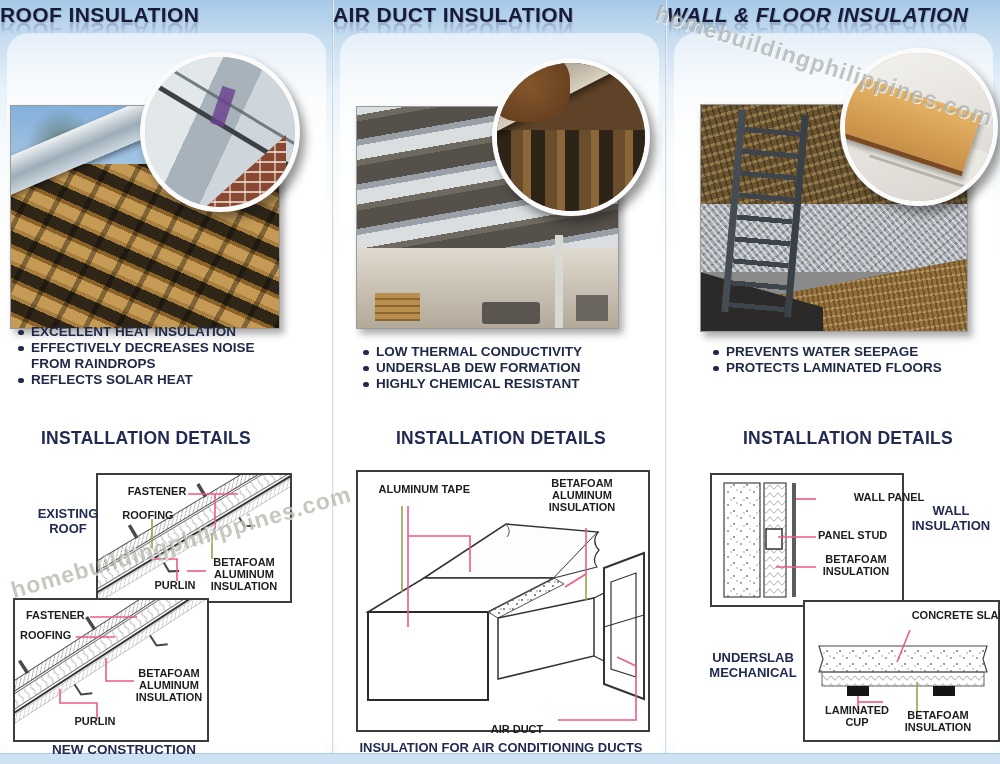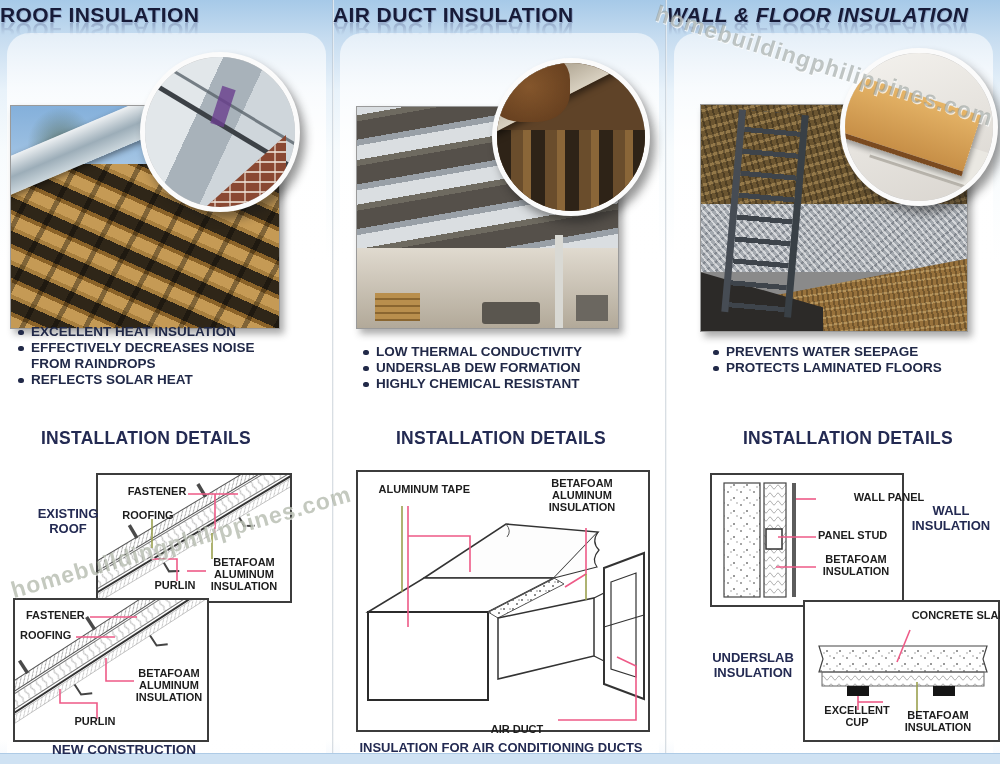--- a/index.html
+++ b/index.html
@@ -316,21 +316,21 @@
       <rect x="17" y="70" width="162" height="14" fill="url(#foamH)" stroke="#666" stroke-width="1"></rect>
       <rect x="42" y="84" width="22" height="10" fill="#151515"></rect>
       <rect x="128" y="84" width="22" height="10" fill="#151515"></rect>
       <path d="M105,28 L92,60" stroke="#ee5a87" stroke-width="1.6" fill="none"></path>
       <path d="M53,94 V108" stroke="#ee5a87" stroke-width="1.6" fill="none"></path>
       <path d="M53,100 H78" stroke="#ee5a87" stroke-width="1.6" fill="none"></path>
       <path d="M112,80 V110" stroke="#9aa04e" stroke-width="1.6" fill="none"></path>
     </svg>
   </div>
   <div class="dlabel" style="left:904px;top:609px;width:110px;">CONCRETE SLAB</div>
-  <div class="dlabel" style="left:815px;top:704px;width:84px;">EXCELLENT CUP</div>
+  <div class="dlabel" style="left:815px;top:704px;width:84px;">LAMINATED CUP</div>
   <div class="dlabel" style="left:898px;top:709px;width:80px;">BETAFOAM INSULATION</div>
-  <div class="slabel" style="left:703px;top:650px;width:100px;">UNDERSLAB INSULATION</div>
+  <div class="slabel" style="left:703px;top:650px;width:100px;">UNDERSLAB MECHANICAL</div>
 
   <div class="watermark" id="wm-top">homebuildingphilippines.com</div>
   <div class="watermark" id="wm-left">homebuildingphilippines.com</div>
 
   <div class="bottom-strip"></div>
 </div>
 
 </body></html>

